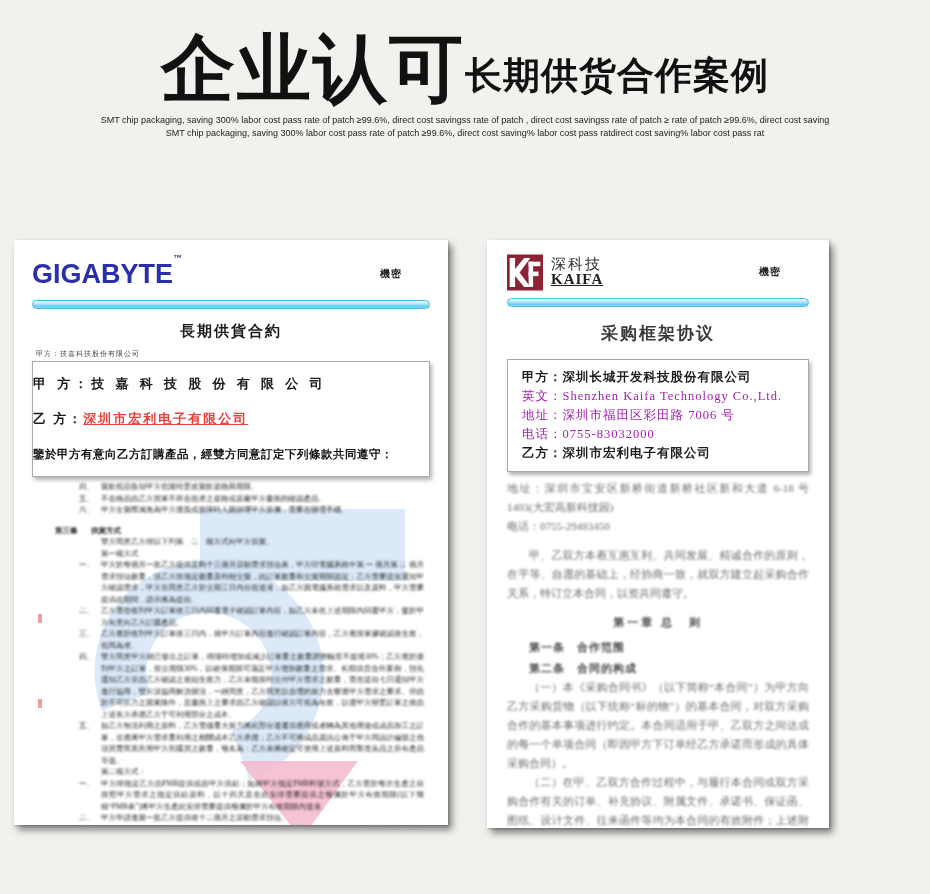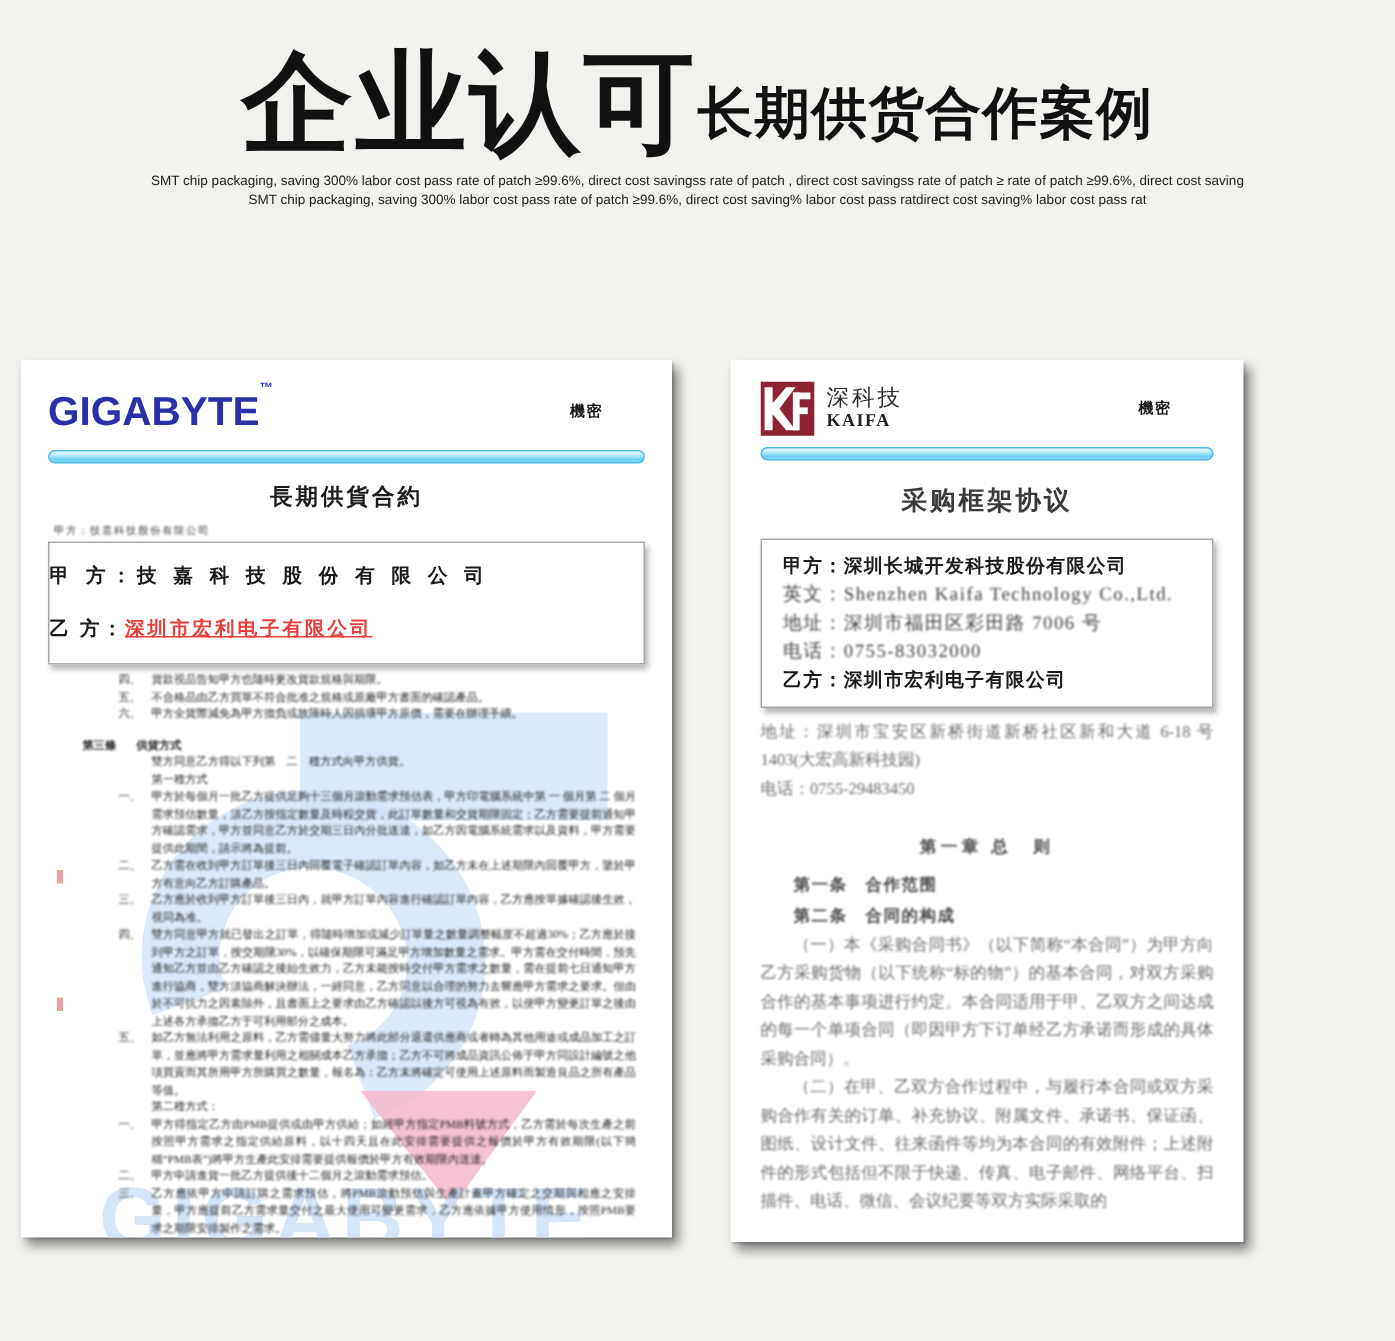--- a/index.html
+++ b/index.html
@@ -35,21 +35,21 @@
     border:1px solid #49b9e6;
   }
   
   .giga-logo { font-size:27px; font-weight:800; color:#2b2fa8; letter-spacing:0; position:relative; }
   .giga-logo sup { font-size:9px; position:relative; top:-12px; }
   
   .kaifa-brand { display:flex; align-items:center; gap:8px; }
   .kaifa-mark { width:36px; height:37px; }
   .kaifa-names { display:flex; flex-direction:column; line-height:1.05; }
   .kaifa-cn { font-size:15px; color:#2e2e2e; letter-spacing:2px; }
-  .kaifa-en { font-size:12px; font-family:"Liberation Serif",serif; font-weight:700; color:#222; letter-spacing:1px; }
+  .kaifa-en { font-size:15px; font-family:"Liberation Serif",serif; font-weight:700; color:#222; letter-spacing:1px;text-decoration:underline; }
   
   .doc-title { text-align:center; font-family:"Liberation Serif",serif; font-weight:bold; color:#1d1d1d; }
   .card.left  .doc-title { font-size:15px; margin-top:13px; filter:blur(.25px); letter-spacing:2px; }
   .card.right .doc-title { font-size:17px; margin-top:15px; color:#3a3a3a; filter:blur(.4px); letter-spacing:2px; }
   
   .pre-box-line { font-size:7px; color:#444; filter:blur(.7px); margin:8px 0 2px 4px; letter-spacing:1px; }
   
   .hl-box {
     background:#fff; border:1px solid #a9a9a9;
     box-shadow:2px 3px 4px rgba(0,0,0,.3);
@@ -74,21 +74,21 @@
   .watermark { position:absolute; inset:0; z-index:1; pointer-events:none; }
   .wm-block { position:absolute; background:#cfe2f6; opacity:.75; }
   .wm-ring { position:absolute; width:230px; height:225px; border:52px solid #d4e4f7; border-bottom-color:transparent; border-radius:50%; transform:rotate(25deg); opacity:.8; }
   .wm-tri { position:absolute; background:#f5b8cd; clip-path:polygon(0 0,100% 0,52% 100%); opacity:.85; }
   .wm-text { position:absolute; width:100%; text-align:center; font-size:57px; font-weight:800; letter-spacing:4px; color:#cfe1f6; opacity:.85; font-family:"Liberation Sans",sans-serif; }
   .red-tick { position:absolute; width:4px; height:9px; background:#e98a86; opacity:.8; z-index:2; }
   
   .card.right .hl-box { margin-top:14px; padding:8px 14px; font-family:"Liberation Serif",serif; }
   .kaifa-box-line { font-size:12.5px; line-height:19px; }
   .kb-strong { color:#1c1c1c; font-weight:700; letter-spacing:1px; }
-  .kb-faint  { color:#404040; filter:blur(.6px); letter-spacing:1px; }
+  .kb-faint  { color:#a21caf; filter:blur(.6px); letter-spacing:1px; }
   .kaifa-body { margin-top:7px; font-family:"Liberation Serif",serif; color:#6b6b6b; filter:blur(.8px); font-size:11px; line-height:19px; text-align:justify; }
   .kaifa-body .indent { text-indent:2em; }
   .kaifa-body .chapter { text-align:center; font-weight:bold; color:#4a4a4a; margin:10px 0 6px 0; letter-spacing:3px; }
   .kaifa-body .art-title { font-weight:bold; color:#4a4a4a; text-indent:2em; margin-top:2px; letter-spacing:1px; }
   .kaifa-body .gap { height:10px; }
 </style>
 </head>
 <body>
 
 <div class="header">
@@ -111,20 +111,21 @@
     </div>
     <div class="gloss-bar"></div>
     <div class="doc-title">長期供貨合約</div>
     <div class="pre-box-line">甲方：技嘉科技股份有限公司</div>
 
     <div class="hl-box">
       <div class="line-party-a">甲 方：技 嘉 科 技 股 份 有 限 公 司</div>
       <div class="line-party-b">
         <span>乙 方：</span><span class="red">深圳市宏利电子有限公司</span>
       </div>
+      <div class="line-preamble">鑒於甲方有意向乙方訂購產品，經雙方同意訂定下列條款共同遵守：</div>
     </div>
 
     <div class="giga-body">
       <div class="watermark">
         <div class="wm-block" style="left:168px; top:28px; width:205px; height:72px;"></div>
         <div class="wm-ring" style="left:62px; top:80px;"></div>
         <div class="wm-tri" style="left:208px; top:280px; width:118px; height:78px;"></div>
         <div class="wm-text" style="top:332px;">GIGABYTE</div>
       </div>
       <div class="red-tick" style="left:6px; top:133px;"></div>
@@ -176,21 +177,21 @@
             <span class="txt">乙方需在收到甲方訂單後三日內回覆電子確認訂單內容，如乙方未在上述期限內回覆甲方，鑒於甲方有意向乙方訂購產品。</span>
           </div>
 
           <div class="row t-item">
             <span class="num">三、</span>
             <span class="txt">乙方應於收到甲方訂單後三日內，就甲方訂單內容進行確認訂單內容，乙方應按單據確認後生效，視同為准。</span>
           </div>
 
           <div class="row t-item">
             <span class="num">四、</span>
-            <span class="txt">雙方同意甲方就已發出之訂單，得隨時增加或減少訂單量之數量調整幅度不超過30%；乙方應於接到甲方之訂單，按交期限30%，以確保期限可滿足甲方增加數量之需求。甲方需在交付時間，預先通知乙方並由乙方確認之後始生效力，乙方未能按時交付甲方需求之數量，需在提前七日通知甲方進行協商，雙方須協商解決辦法，一經同意，乙方同意以合理的努力去響應甲方需求之要求。但由於不可抗力之因素除外，且書面上之要求由乙方確認以後方可視為有效，以便甲方變更訂單之後由上述各方承擔乙方于可利用部分之成本。</span>
+            <span class="txt">雙方同意甲方就已發出之訂單，得隨時增加或減少訂單量之數量調整幅度不超過30%；乙方應於接到甲方之訂單，按交期限30%，以確保期限可滿足甲方增加數量之需求。长期供货合作案例，預先通知乙方並由乙方確認之後始生效力，乙方未能按時交付甲方需求之數量，需在提前七日通知甲方進行協商，雙方須協商解決辦法，一經同意，乙方同意以合理的努力去響應甲方需求之要求。但由於不可抗力之因素除外，且書面上之要求由乙方確認以後方可視為有效，以便甲方變更訂單之後由上述各方承擔乙方于可利用部分之成本。</span>
           </div>
 
           <div class="row t-item">
             <span class="num">五、</span>
             <span class="txt">如乙方無法利用之原料，乙方需儘量大努力將此部分退還供應商或者轉為其他用途或成品加工之訂單，並應將甲方需求量利用之相關成本乙方承擔；乙方不可將成品資訊公佈于甲方同設計編號之他項買賣而其所用甲方所購買之數量，報名為：乙方未將確定可使用上述原料而製造良品之所有產品等值。</span>
           </div>
 
           <div class="row t-plain">
             <span class="num"></span>
             <span class="txt">第二種方式：</span>
@@ -240,20 +241,21 @@
       <div class="kaifa-box-line kb-faint">英文：Shenzhen Kaifa Technology Co.,Ltd.</div>
       <div class="kaifa-box-line kb-faint">地址：深圳市福田区彩田路 7006 号</div>
       <div class="kaifa-box-line kb-faint">电话：0755-83032000</div>
       <div class="kaifa-box-line kb-strong">乙方：深圳市宏利电子有限公司</div>
     </div>
 
     <div class="kaifa-body">
       <div>地址：深圳市宝安区新桥街道新桥社区新和大道 6-18 号 1403(大宏高新科技园)</div>
       <div>电话：0755-29483450</div>
       <div class="gap"></div>
+      <div class="indent">甲、乙双方本着互惠互利、共同发展、精诚合作的原则，在平等、自愿的基础上，经协商一致，就双方建立起采购合作关系，特订立本合同，以资共同遵守。</div>
       <div class="chapter">第一章 总　则</div>
       <div class="art-title">第一条　合作范围</div>
       <div class="art-title">第二条　合同的构成</div>
       <div class="indent">（一）本《采购合同书》（以下简称“本合同”）为甲方向乙方采购货物（以下统称“标的物”）的基本合同，对双方采购合作的基本事项进行约定。本合同适用于甲、乙双方之间达成的每一个单项合同（即因甲方下订单经乙方承诺而形成的具体采购合同）。</div>
       <div class="indent">（二）在甲、乙双方合作过程中，与履行本合同或双方采购合作有关的订单、补充协议、附属文件、承诺书、保证函、图纸、设计文件、往来函件等均为本合同的有效附件；上述附件的形式包括但不限于快递、传真、电子邮件、网络平台、扫描件、电话、微信、会议纪要等双方实际采取的</div>
     </div>
   </div>
 </div>
 
 </body></html>

